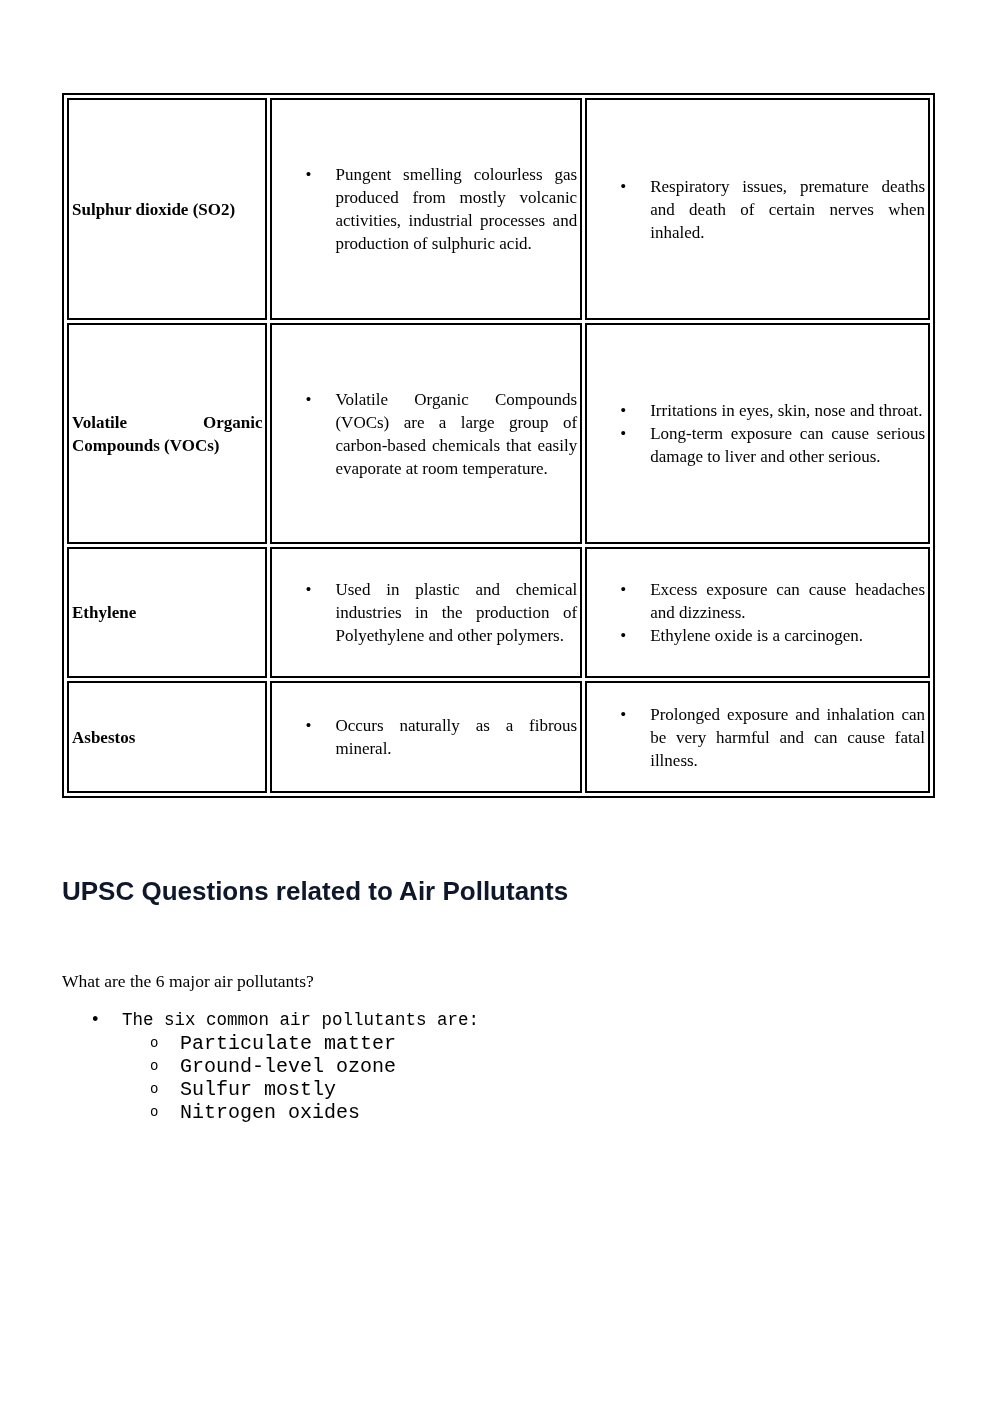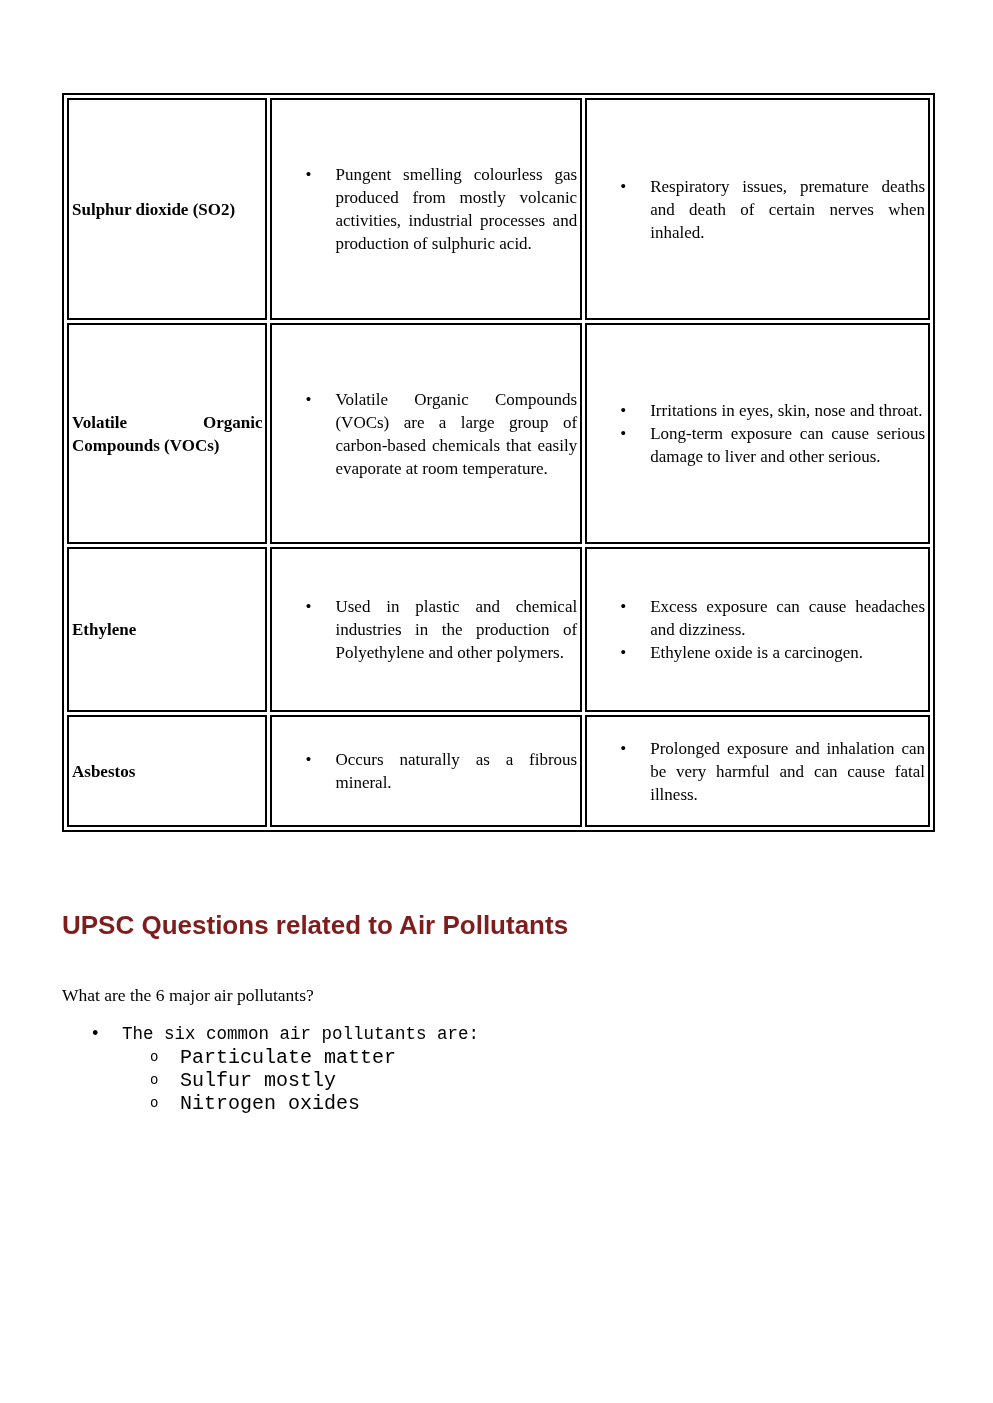--- a/index.html
+++ b/index.html
@@ -33,21 +33,21 @@
   col.c3 { width: 344px; }
 
   td.pollutant-name {
     font-weight: bold;
     text-align: justify;
     margin-left: 42px;
   }
   tr.r1 td { height: 222px; }
   tr.r2 td { height: 221px; }
   tr.r3 td { height: 90px; }
-  tr.r4 td { height: 165px; }
+  tr.r4 td { height: 131px; }
   tr.r5 td { height: 112px; }
 
   ul.cell-bullets { list-style: none; }
   ul.cell-bullets li {
     position: relative;
     padding-left: 60px;
     text-align: justify;
   }
   ul.cell-bullets li::before {
     content: "\2022";
@@ -55,24 +55,24 @@
     left: 30px;
   }
 
   
   h2.section-heading {
     margin-top: 78px;
     font-family: "Liberation Sans", sans-serif;
     font-weight: bold;
     font-size: 26px;
     line-height: 30px;
-    color: #7f1d1d;
+    color: #0f172a;
   }
   p.question {
-    margin-top: 44px;
+    margin-top: 64px;
     font-size: 17.5px;
     line-height: 23px;
   }
   ul.answer-list { list-style: none; margin-top: 16px; font-family: Liberation Mono, monospace; }
   ul.answer-list > li {
     position: relative;
     padding-left: 60px;
     font-size: 17.5px;
     line-height: 23px;
   }
@@ -164,17 +164,18 @@
 
 <h2 class="section-heading">UPSC Questions related to Air Pollutants</h2>
 
 <p class="question">What are the 6 major air pollutants?</p>
 
 <ul class="answer-list">
   <li>
     <span>The six common air pollutants are:</span>
     <ul class="sub-list">
       <li>Particulate matter</li>
+      <li>Ground-level ozone</li>
       <li>Sulfur mostly</li>
       <li>Nitrogen oxides</li>
     </ul>
   </li>
 </ul>
 
 </body></html>

